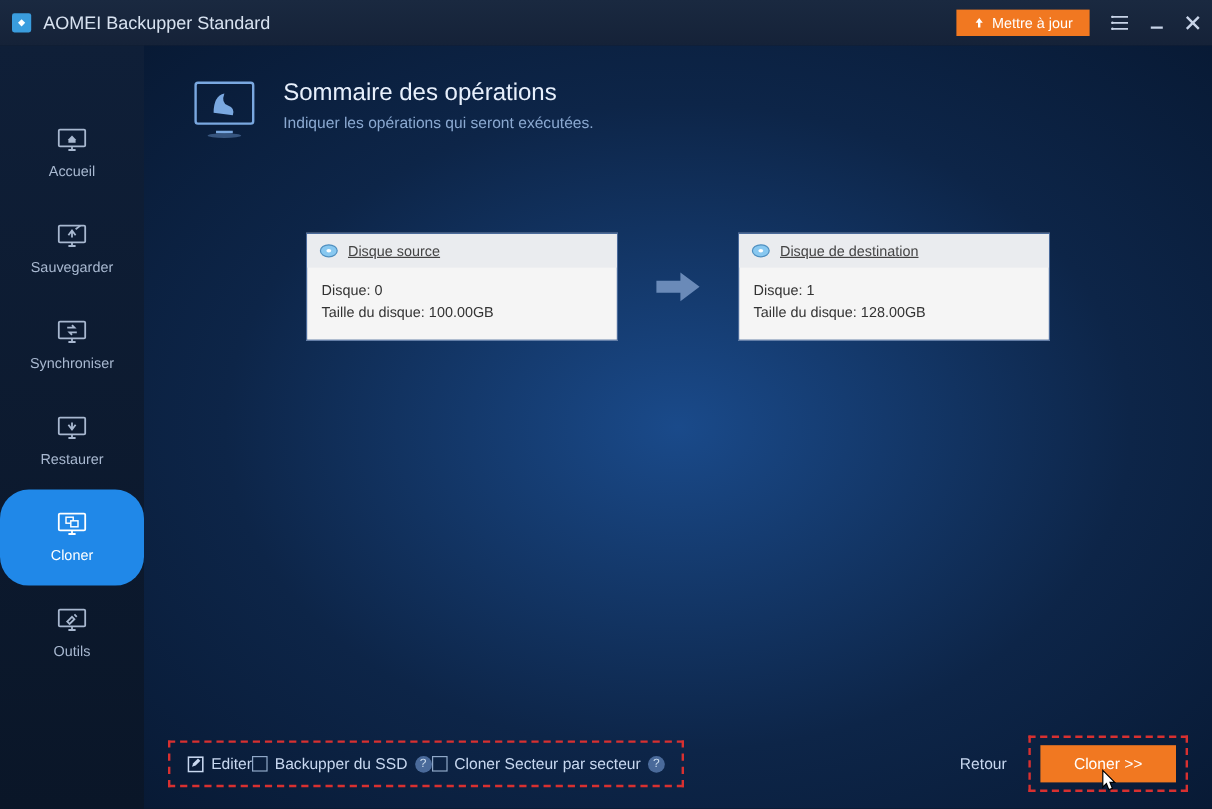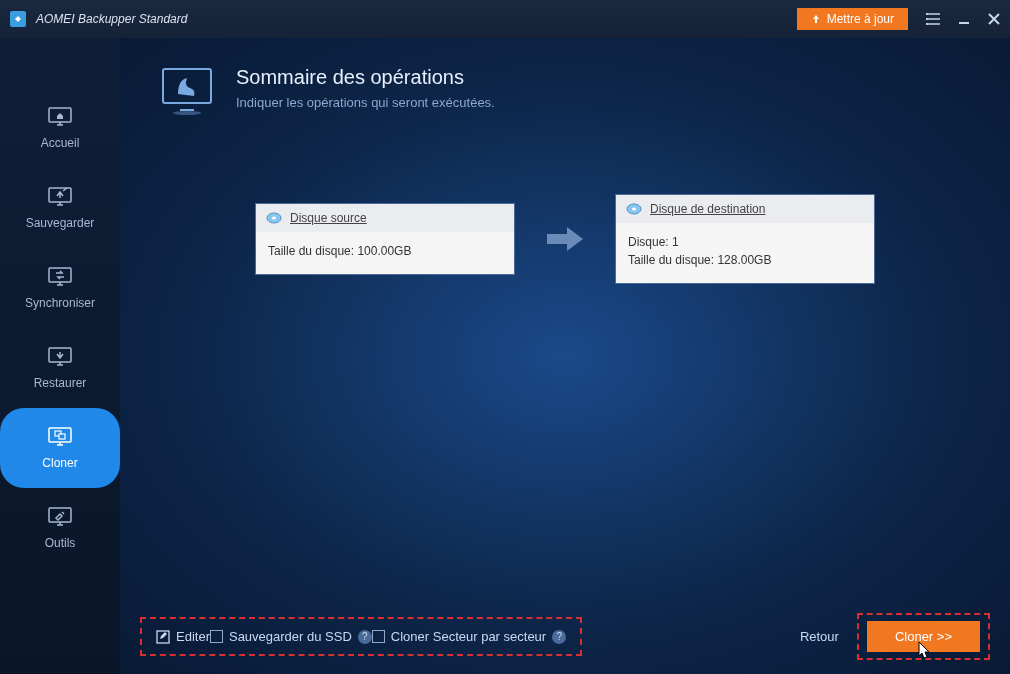--- a/index.html
+++ b/index.html
@@ -1,21 +1,21 @@
 <!DOCTYPE html>
 <html><head>
 <meta charset="utf-8">
 <style>
 * { margin: 0; padding: 0; box-sizing: border-box; font-family: -apple-system, "Segoe UI", Arial, sans-serif; }
 body { width: 1010px; height: 674px; background: #0a1628; overflow: hidden; position: relative; }
 
 
 .titlebar { height: 38px; background: linear-gradient(to bottom, #1a2940, #152238); display: flex; align-items: center; padding: 0 10px; color: #fff; }
 .titlebar .logo { width: 16px; height: 16px; background: #3a9dde; border-radius: 2px; margin-right: 10px; display: flex; align-items: center; justify-content: center; }
-.titlebar .title { font-size: 12px; flex: 1; color: #d8e2f0; font-style: italic; }
+.titlebar .title { font-size: 15px; flex: 1; color: #d8e2f0; }
 .titlebar .upgrade-btn { background: #f17821; color: #fff; padding: 4px 14px; font-size: 12px; border: none; cursor: pointer; display: flex; align-items: center; gap: 6px; }
 .titlebar .win-controls { display: flex; gap: 18px; margin-left: 18px; align-items: center; }
 .titlebar .win-controls span { color: #c8d4e8; cursor: pointer; font-size: 14px; }
 
 
 .app-body { display: flex; height: 636px; }
 .sidebar { width: 120px; background: linear-gradient(to bottom, #0f1f38, #0a1628); display: flex; flex-direction: column; padding-top: 50px; }
 .sidebar-item { display: flex; flex-direction: column; align-items: center; padding: 18px 0; color: #a8b8d0; font-size: 12px; cursor: pointer; gap: 8px; }
 .sidebar-item.active { background: #2088e8; color: #fff; border-radius: 24px; }
 .sidebar-item .icon { width: 26px; height: 22px; display: flex; align-items: center; justify-content: center; }
@@ -176,20 +176,21 @@
         <div class="panel-head">
           <span>
               <svg width="16" height="12" viewBox="0 0 16 12">
                 <ellipse cx="8" cy="6" rx="7" ry="5" fill="#88c8f0" stroke="#5090c0"></ellipse>
                 <ellipse cx="8" cy="6" rx="2" ry="1.5" fill="#fff"></ellipse>
               </svg>
             </span>
           <span>Disque source</span>
         </div>
         <div class="panel-body">
+          <div>Disque: 0</div>
           <div>Taille du disque: 100.00GB</div>
         </div>
       </div>
 
       <span class="arrow-icon">
         <svg width="40" height="30" viewBox="0 0 40 30">
             <path d="M2 10h20V3l16 12-16 12v-7H2z" fill="#6a8ab8"></path>
           </svg>
       </span>
 
@@ -216,21 +217,21 @@
           <span>
               <svg width="14" height="14" viewBox="0 0 14 14">
                 <rect x="1" y="1" width="12" height="12" fill="none" stroke="#c8d8f0" stroke-width="1.3"></rect>
                 <path d="M4 9l1-3 4-4 2 2-4 4-3 1z" fill="#c8d8f0"></path>
               </svg>
             </span>
           <span>Editer</span>
         </span>
         <span class="opt">
           <span class="checkbox-box"></span>
-          <span>Sauvegarder du SSD</span>
+          <span>Backupper du SSD</span>
           <span class="help-icon">?</span>
         </span>
         <span class="opt">
           <span class="checkbox-box"></span>
           <span>Cloner Secteur par secteur</span>
           <span class="help-icon">?</span>
         </span>
       </div>
       <span class="spacer"></span>
       <span class="back-link">Retour</span>

